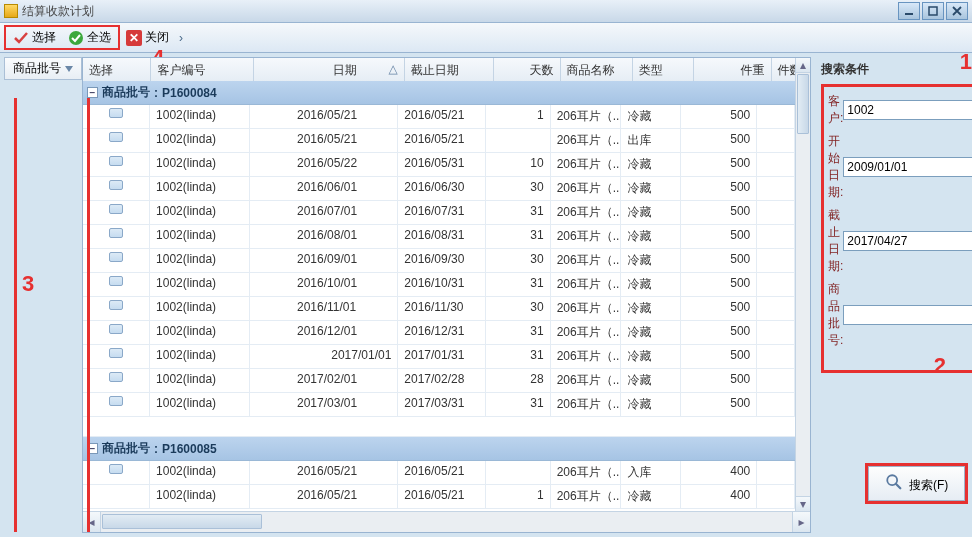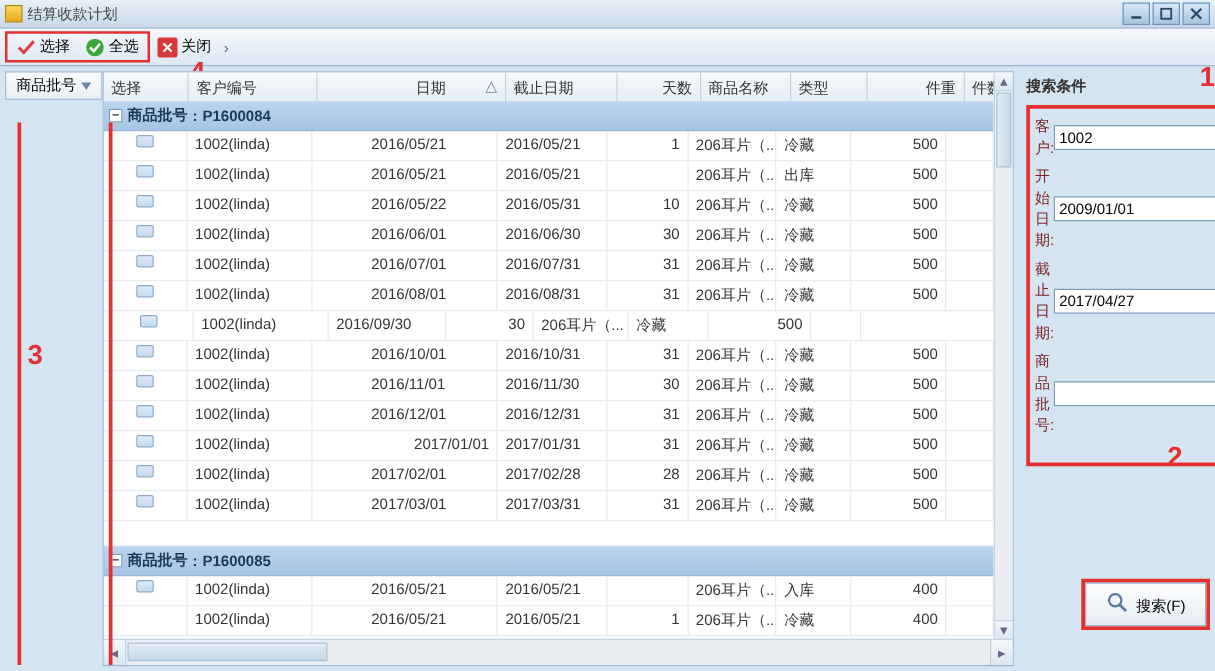--- a/index.html
+++ b/index.html
@@ -227,20 +227,21 @@
       <div class="cell c-name">206耳片（...</div>
       <div class="cell c-type">冷藏</div>
       <div class="cell c-wt">500</div>
       <div class="cell c-cnt"></div>
           </div>
           <div class="row">
       <div class="cell c-sel">
               <div class="sel-box"></div>
             </div>
       <div class="cell c-cust">1002(linda)</div>
+      <div class="cell c-date" style="text-align:left">2016/09/01</div>
       <div class="cell c-due">2016/09/30</div>
       <div class="cell c-days">30</div>
       <div class="cell c-name">206耳片（...</div>
       <div class="cell c-type">冷藏</div>
       <div class="cell c-wt">500</div>
       <div class="cell c-cnt"></div>
           </div>
           <div class="row">
       <div class="cell c-sel">
               <div class="sel-box"></div>

